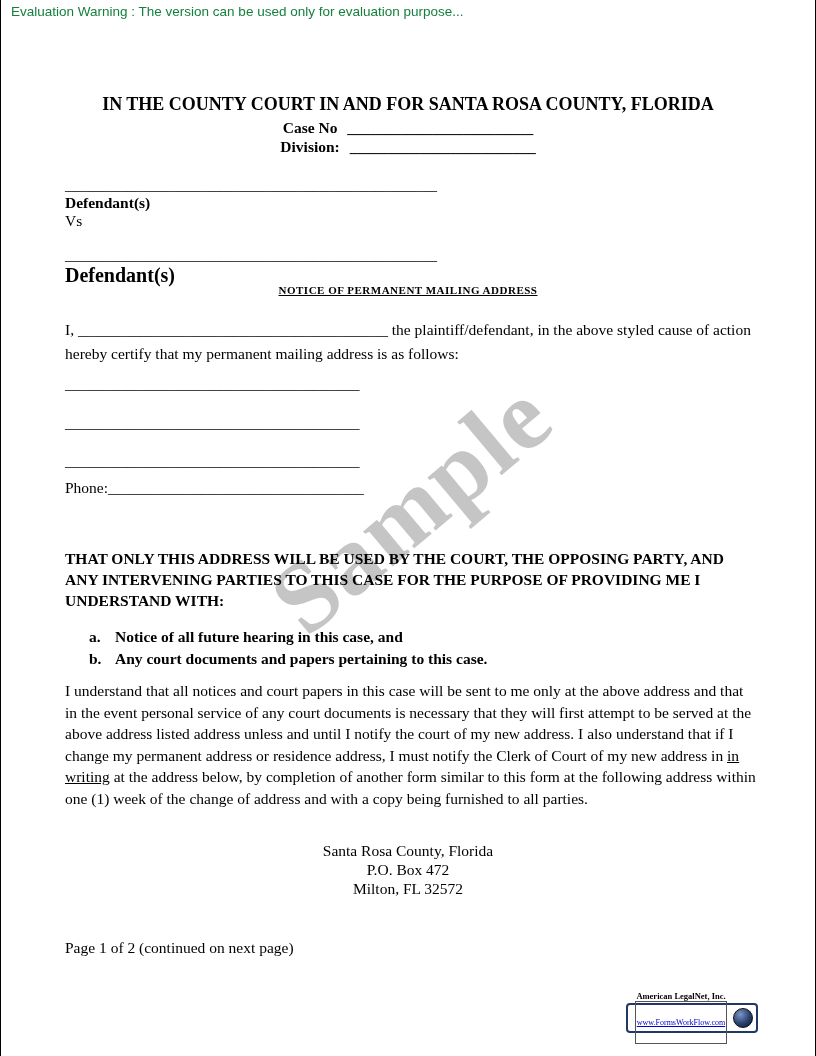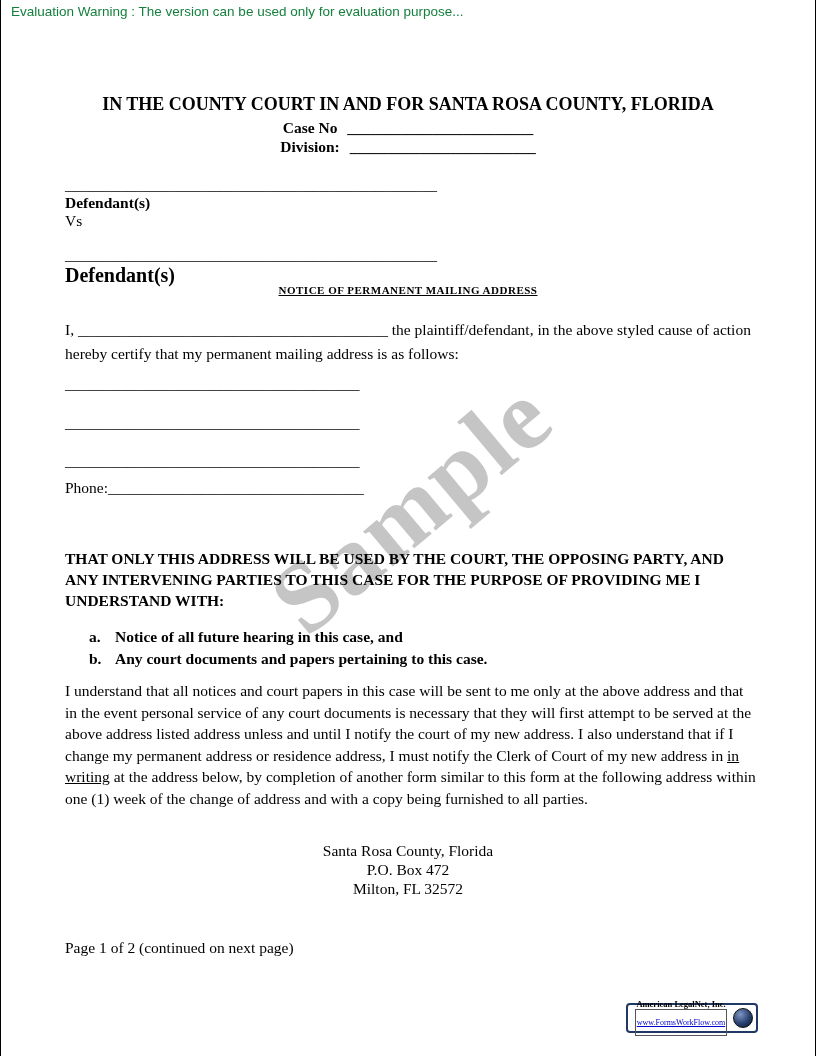--- a/index.html
+++ b/index.html
@@ -36,21 +36,21 @@
   .body-para{top:680px;font-size:15.5px;line-height:21.5px;}
   .underlined{text-decoration:underline;}
   .clerk-block{top:841px;font-size:15.5px;line-height:19px;}
   .page-note{top:915px;font-size:15.5px;margin-top:24px;}
   .legalnet-box{top:1003px;left:625px;width:132px;height:30px;border:2px solid #1f3864;
         border-radius:4px;background:#fff;display:flex;align-items:center;
         padding:1px 3px;box-sizing:border-box;gap:2px;}
   .legalnet-text{flex:1;text-align:center;line-height:1.15;}
   .legalnet-company{font-size:8.5px;font-weight:bold;white-space:nowrap;}
   .legalnet-url{font-size:8px;color:#0000cc;text-decoration:underline;
-        border:1px solid #555;display:inline-block;padding:8px 1px;white-space:nowrap;}
+        border:1px solid #555;display:inline-block;padding:16px 1px;white-space:nowrap;}
   .globe{width:18px;height:18px;border-radius:50%;flex:0 0 auto;border:1px solid #111;
         background:radial-gradient(circle at 35% 30%,#7d95c4 0%,#27406e 55%,#0a1830 100%);}
 </style>
 </head>
 <body>
 
 <div class="page">
 
   <div class="abs eval-warning">Evaluation Warning : The version can be used only for evaluation purpose...</div>
 

